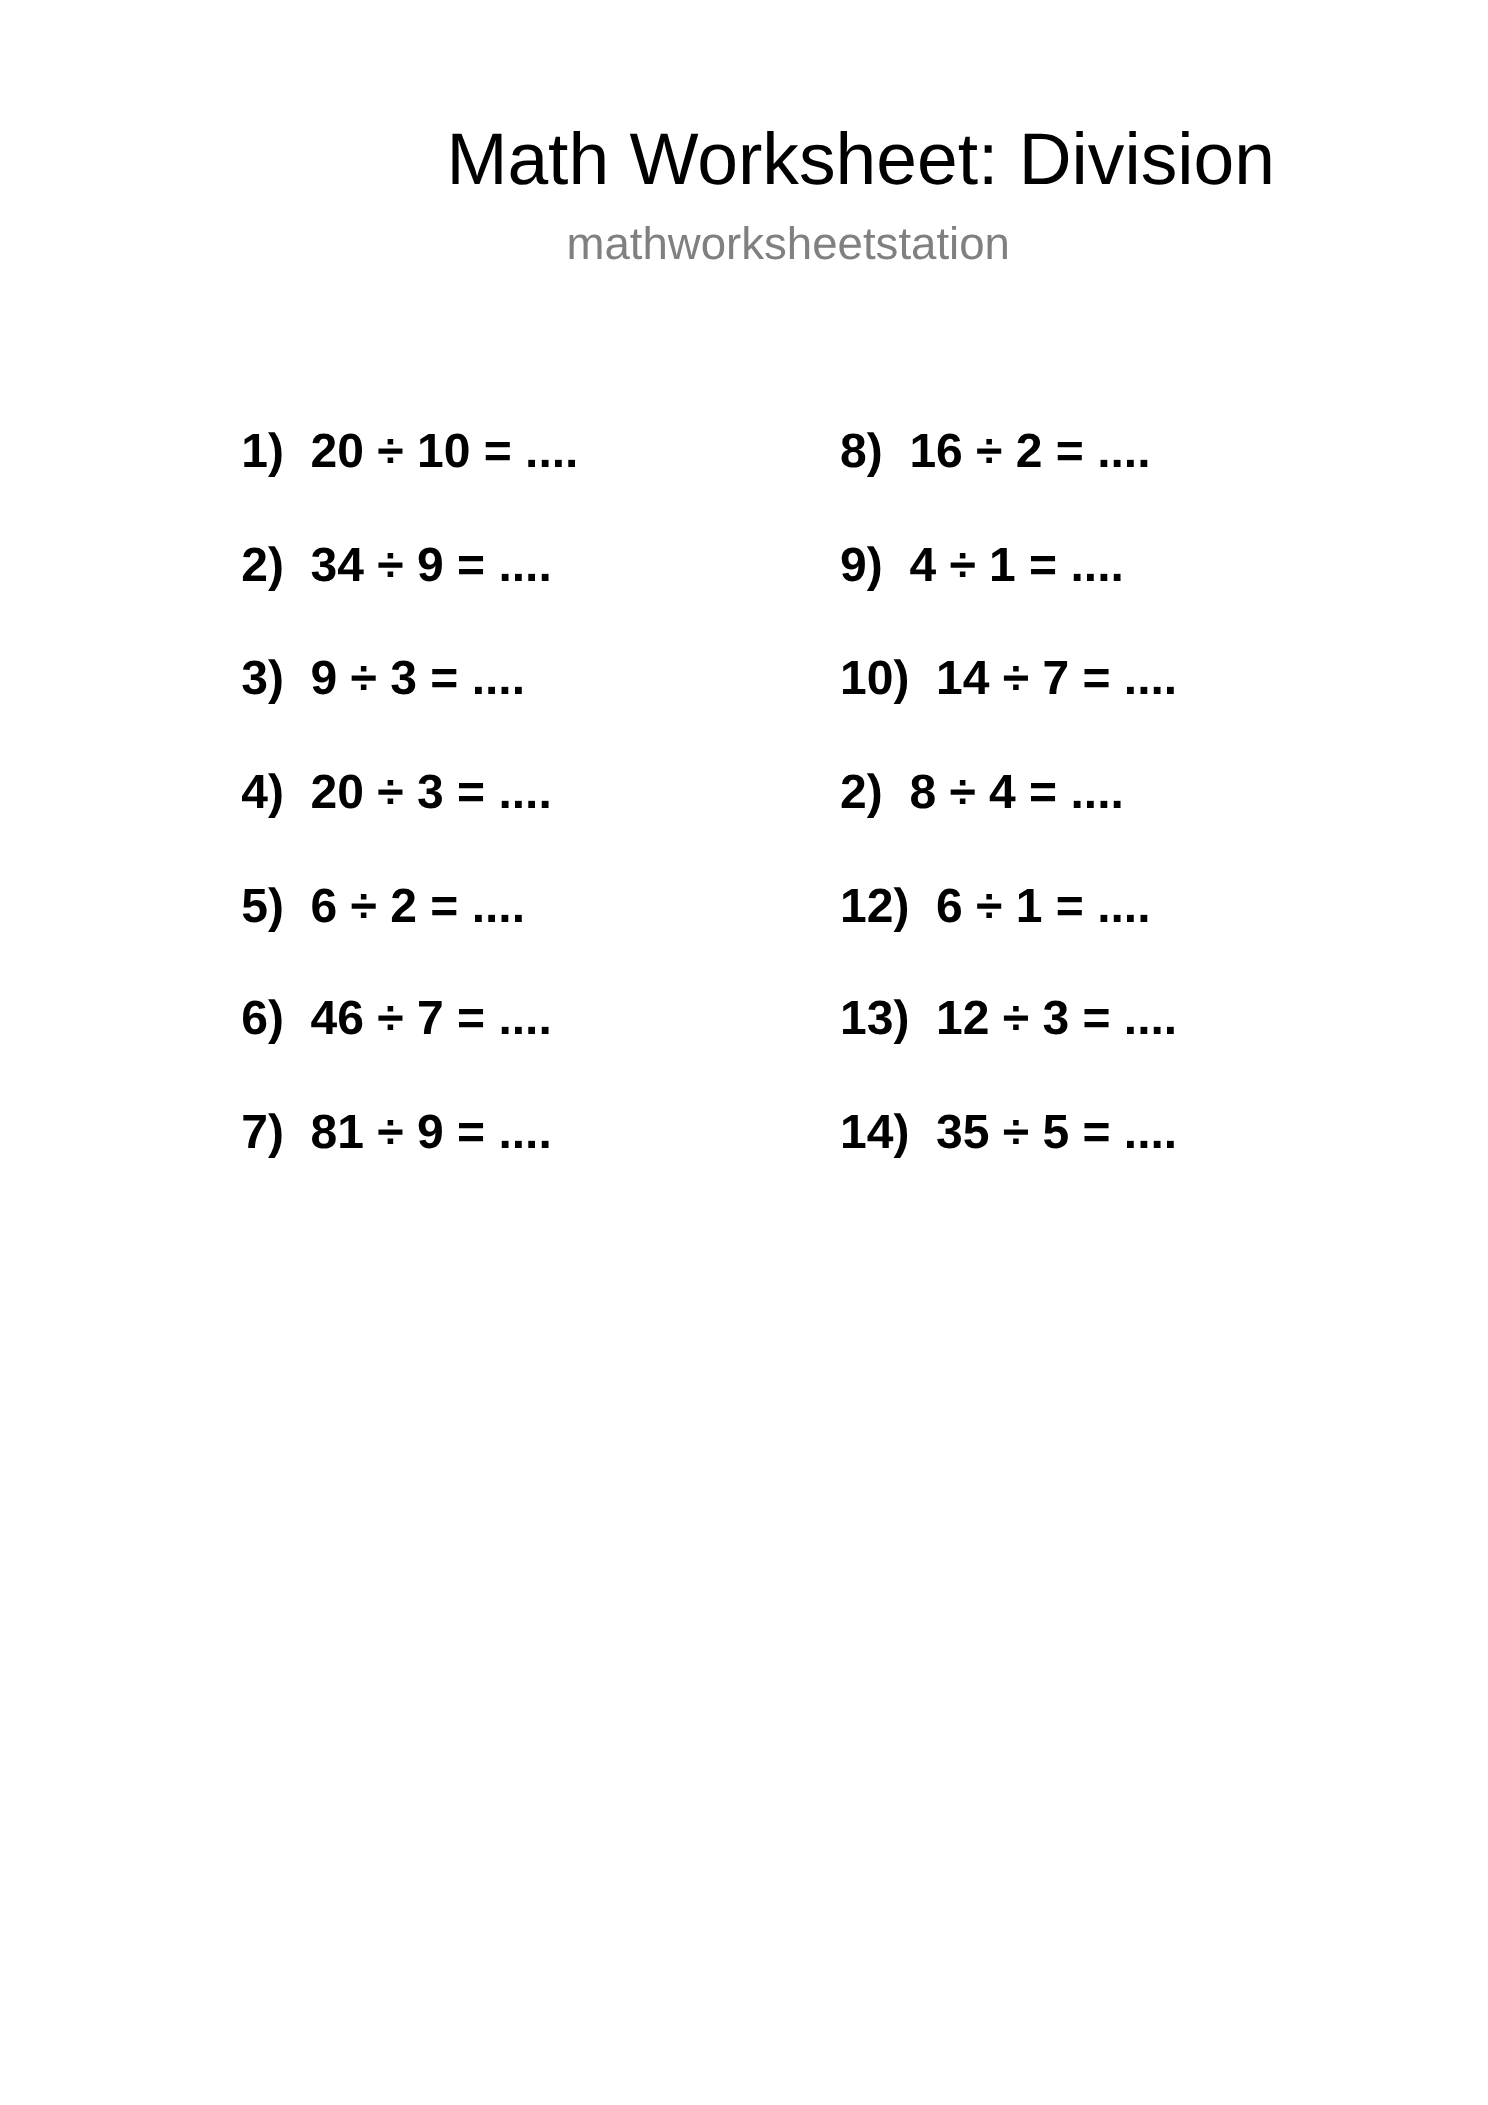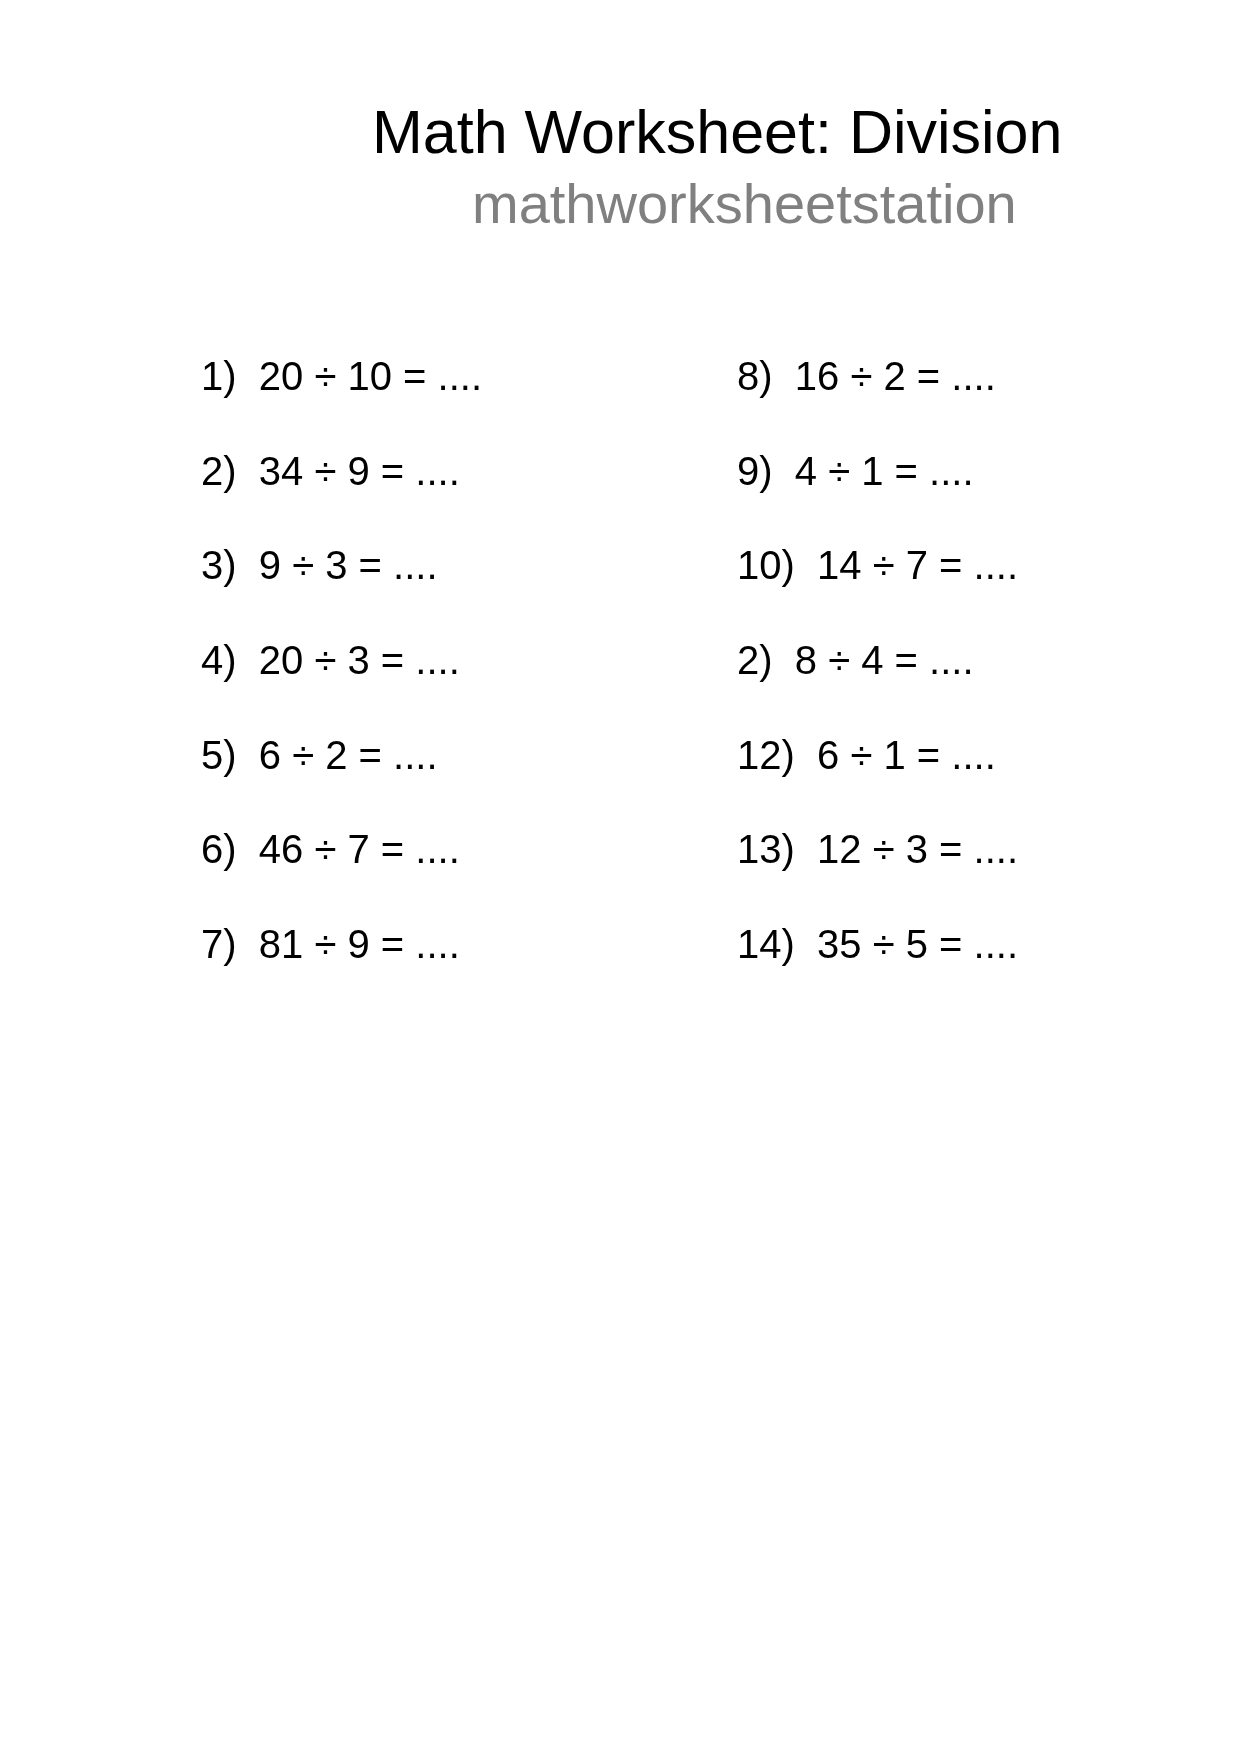--- a/index.html
+++ b/index.html
@@ -30,36 +30,37 @@
       line-height: 72px;
       white-space: nowrap;
       color: #000000;
       margin: 0;
       font-weight: normal;
     }
     .subtitle {
       position: absolute;
       left: 472px;
       top: 180px;
-      font-size: 56px;
+      font-size: 38px;
       line-height: 48px;
       white-space: nowrap;
       color: #808080;
       margin: 0;
       font-weight: normal;
     }
     .column {
       position: absolute;
       top: 352px;
       margin: 0;
       padding: 0;
       list-style: none;
+      font-weight: bold;
     }
     .col-left { left: 201px; }
-    .col-right { left: 737px; }
+    .col-right { left: 700px; }
     .problem {
       font-size: 40px;
       height: 94.7px;
       line-height: 48px;
       white-space: pre;
     }
     .problem .num { }
     .problem .expr { }
   </style>
 </head>

